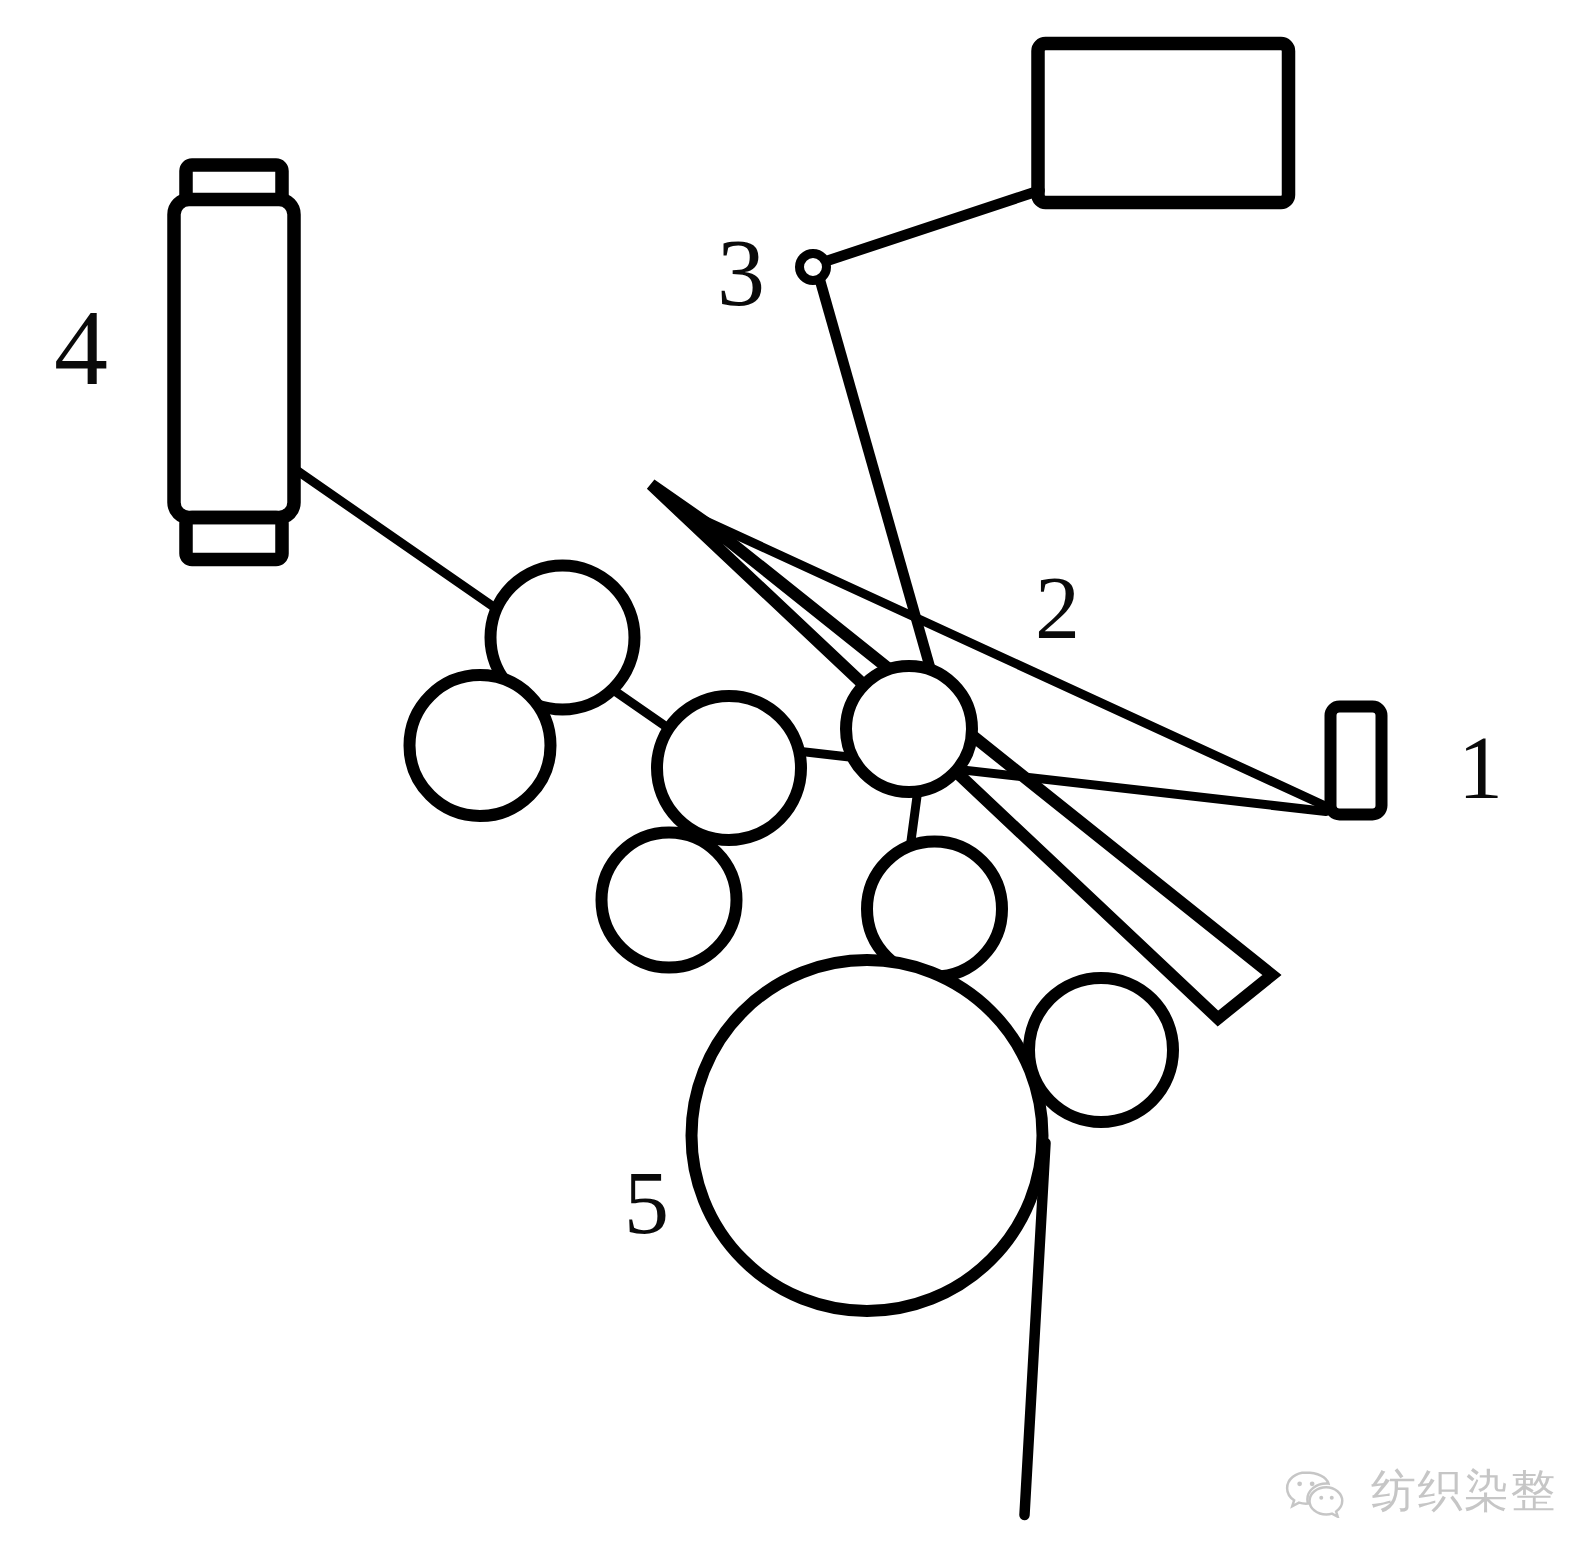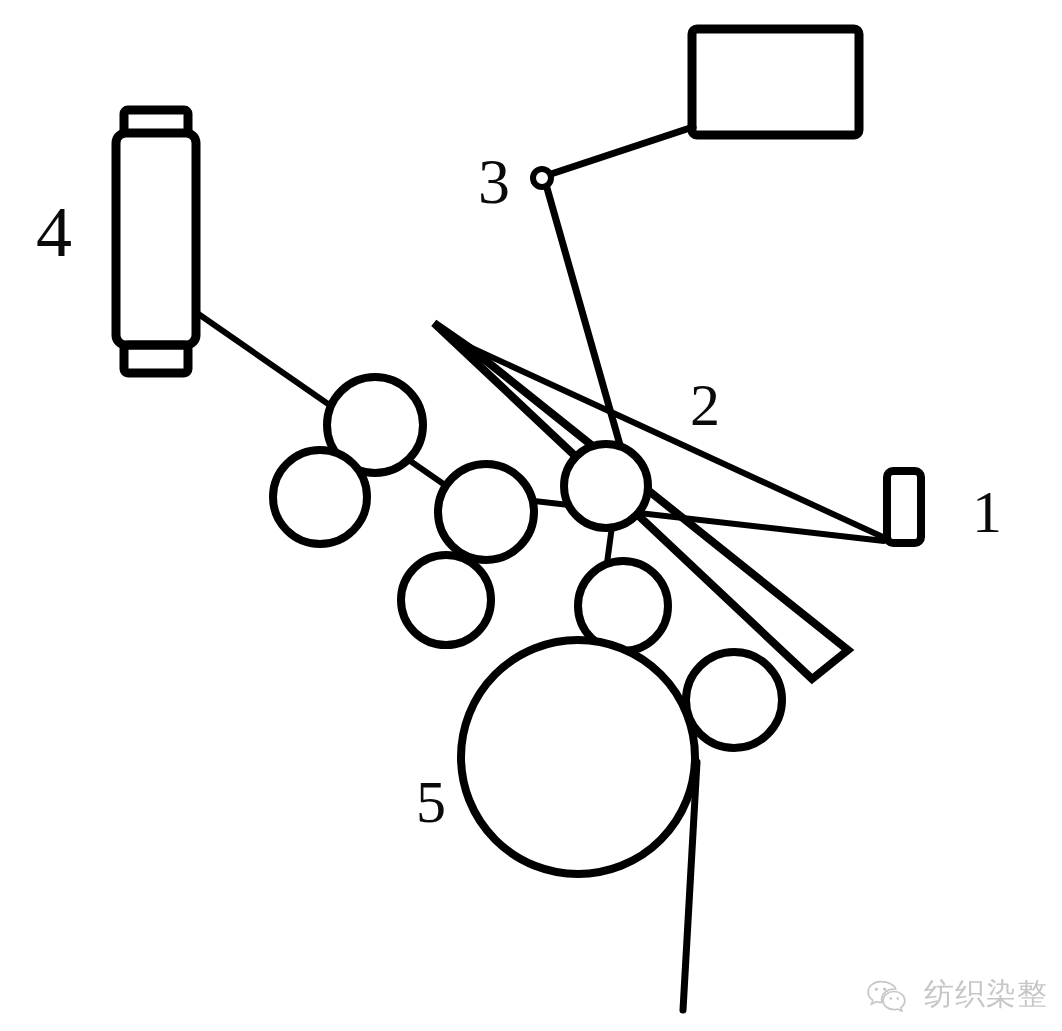--- a/index.html
+++ b/index.html
@@ -38,21 +38,21 @@
     user-select: none;
   }
   #label-4 { left: 36px;  top: 196px; font-size: 72px; }
   #label-3 { left: 478px; top: 150px; font-size: 64px; }
   #label-2 { left: 690px; top: 375px; font-size: 60px; }
   #label-1 { left: 972px; top: 482px; font-size: 60px; }
   #label-5 { left: 416px; top: 772px; font-size: 60px; }
 
   #watermark {
     position: absolute;
-    right: 14px;
+    right: 24px;
     bottom: 16px;
     display: flex;
     align-items: center;
     gap: 18px;
     opacity: 0.42;
     user-select: none;
   }
   #watermark .wm-text {
     font-family: "Liberation Sans", "DejaVu Sans", sans-serif;
     font-size: 30px;

